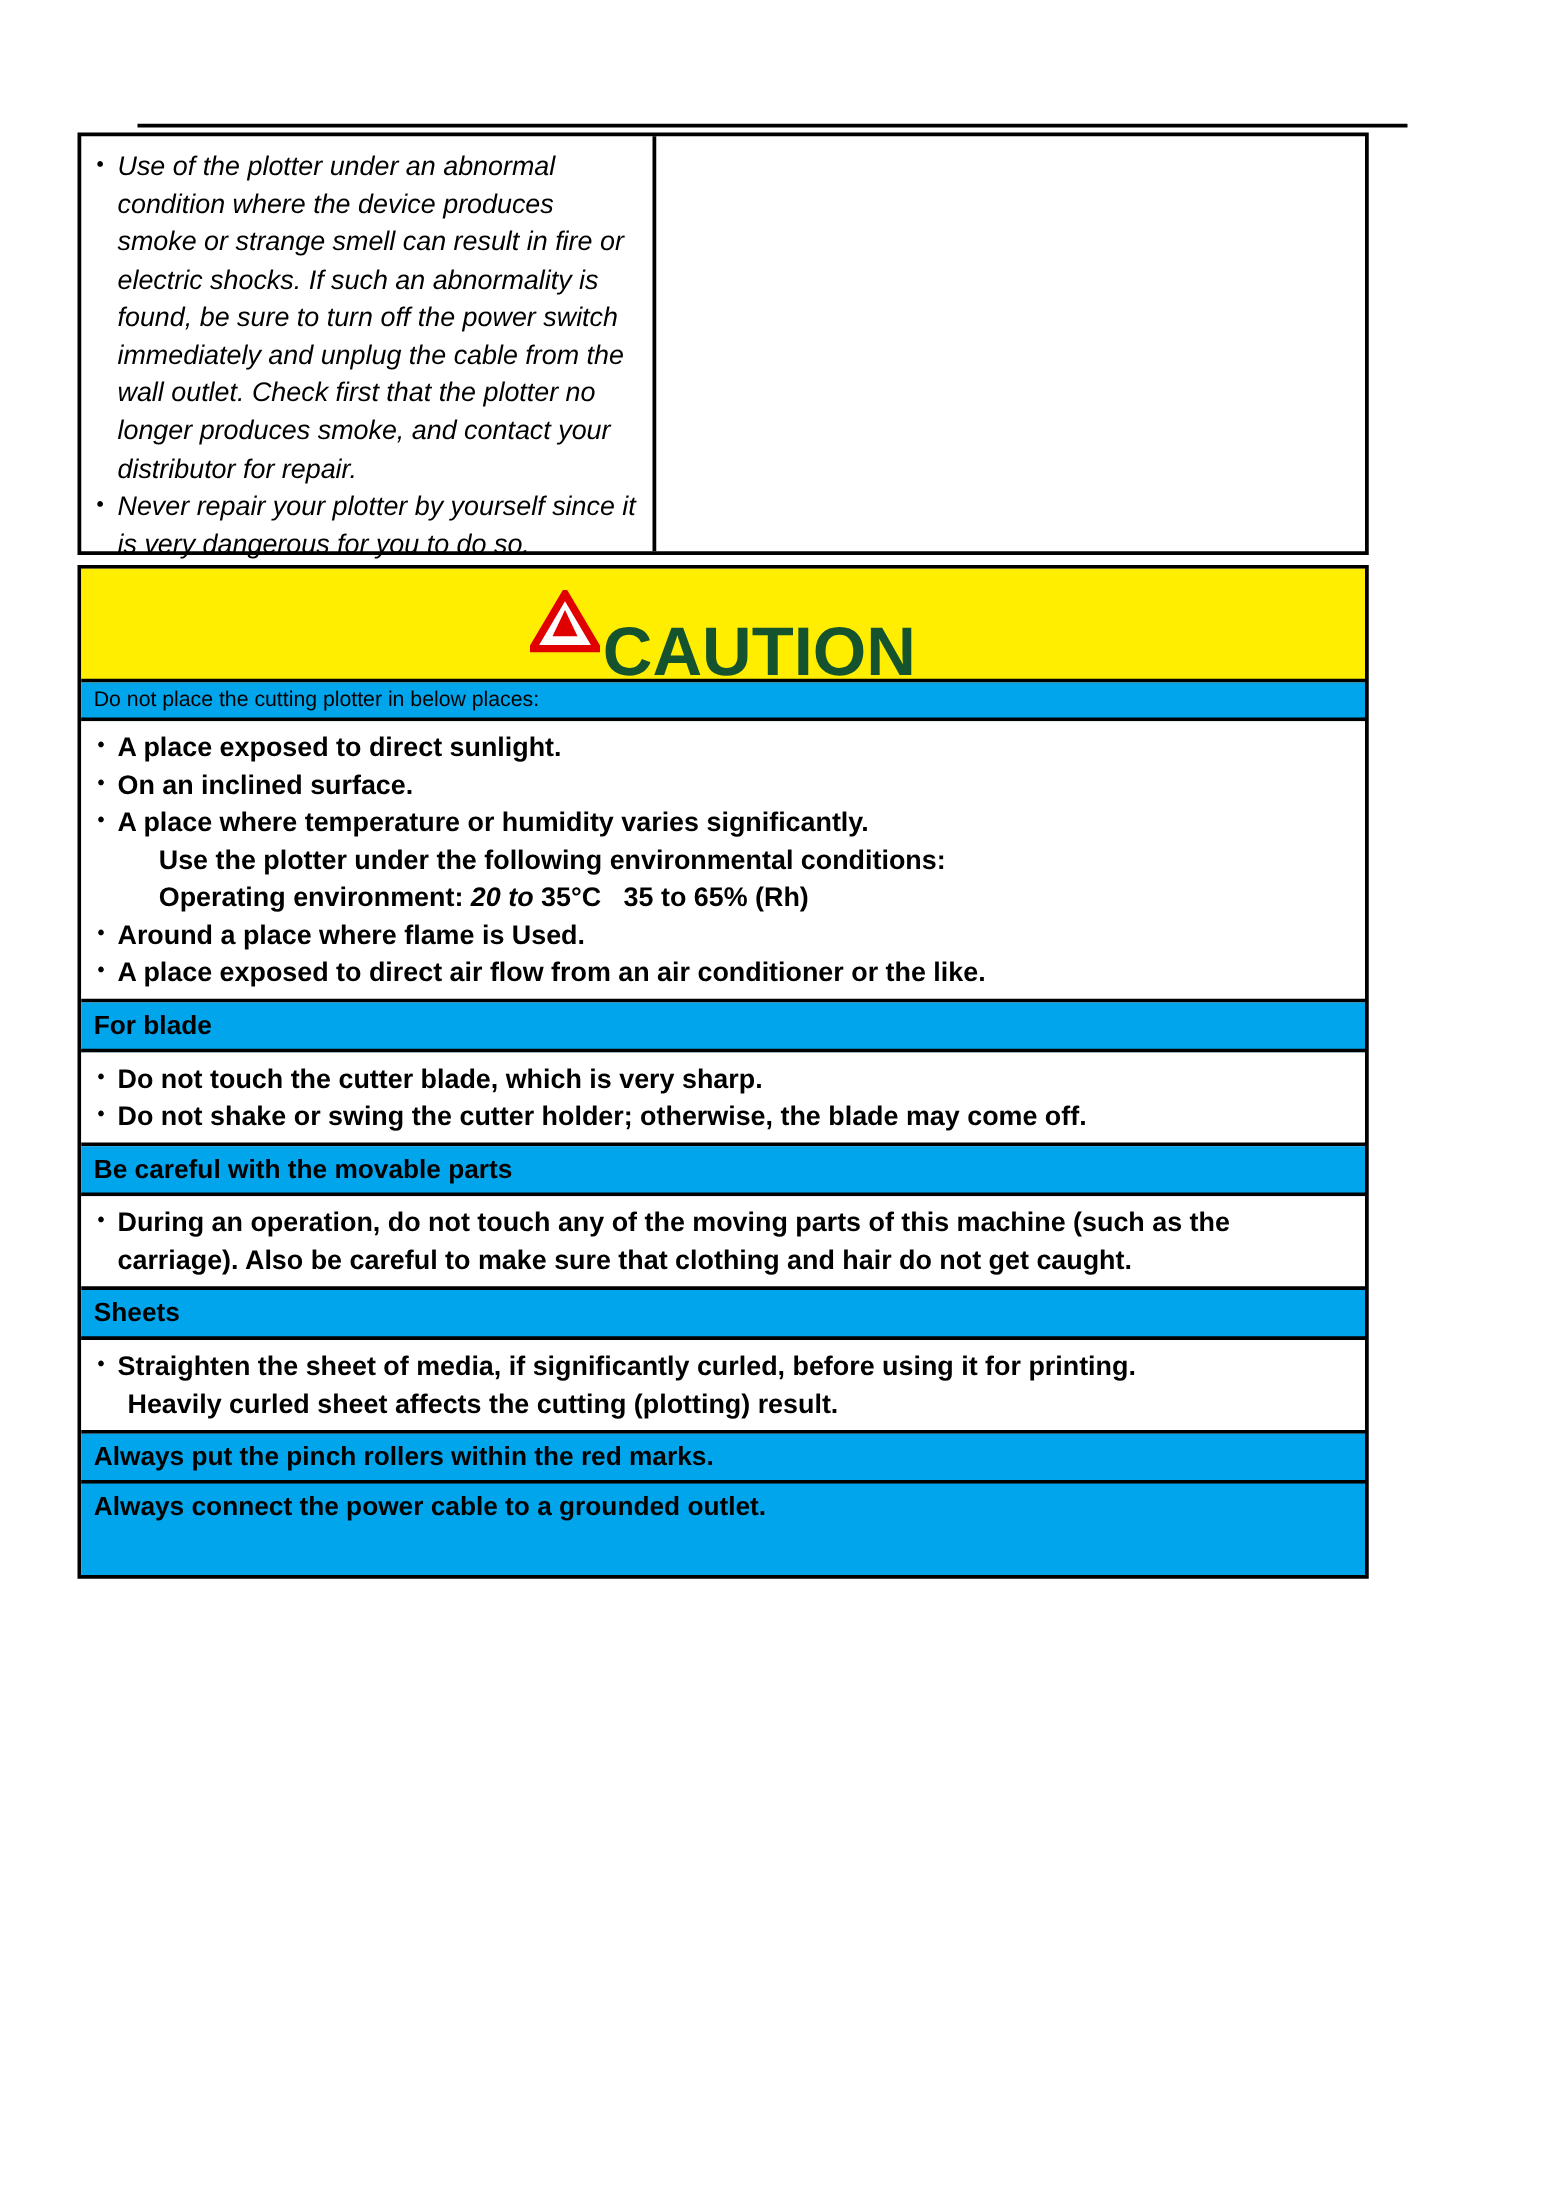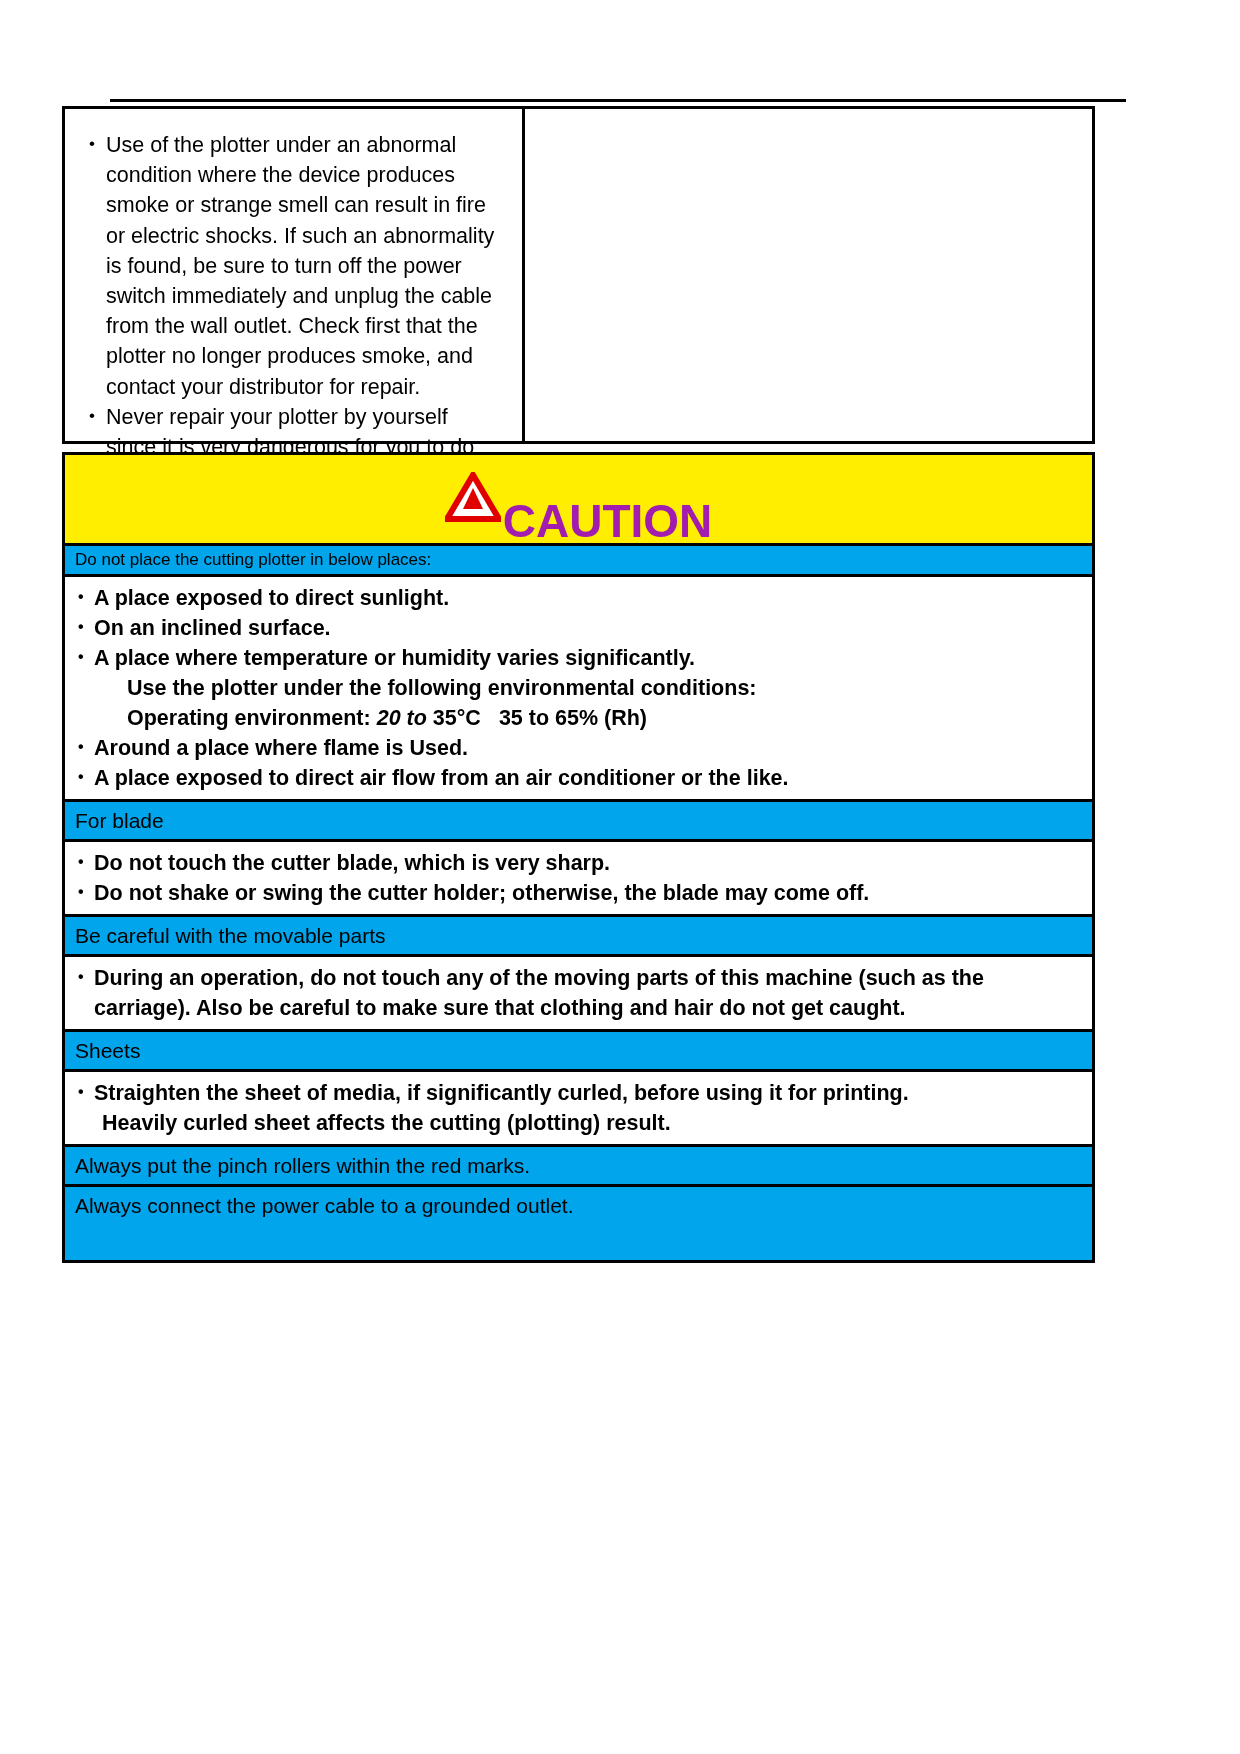--- a/index.html
+++ b/index.html
@@ -45,25 +45,26 @@
   .warn-left {
     width: 460px;
     box-sizing: border-box;
     border-right: 3px solid #000000;
     padding: 9px 10px 0 12px;
   }
   .warn-right {
     flex: 1;
   }
   .warn-list {
-    margin: 12px;
+    margin: 0;
     padding: 0;
     list-style: none;
     font-size: 21.5px;
     line-height: 30.2px;
+    font-style: italic;
   }
   .warn-list li {
     position: relative;
     padding-left: 17px;
     margin: 0 0 0 0;
   }
   .warn-list li::before {
     content: "\2022";
     position: absolute;
     left: 0;
@@ -86,33 +87,33 @@
     display: flex;
     align-items: center;
     justify-content: center;
     border-bottom: 3px solid #000000;
   }
   .caution-banner .tri-icon {
     display: block;
     margin-right: 2px;
   }
   .caution-word {
-    font-size: 46px;
+    font-size: 55px;
     font-weight: bold;
     letter-spacing: 0px;
     line-height: 1;
-    color: #a21caf;
+    color: #14532d;
     margin-top: 44px;
   }
 
   .blue-head {
     background: #00a5ec;
     border-bottom: 3px solid #000000;
     padding: 5px 0 5px 10px;
-    font-weight: normal;
+    font-weight: bold;
     font-size: 21px;
     line-height: 27px;
     color: #000000;
   }
   .blue-head.small {
     font-weight: normal;
     font-size: 17px;
     padding: 3px 0 3px 10px;
     line-height: 22px;
   }

